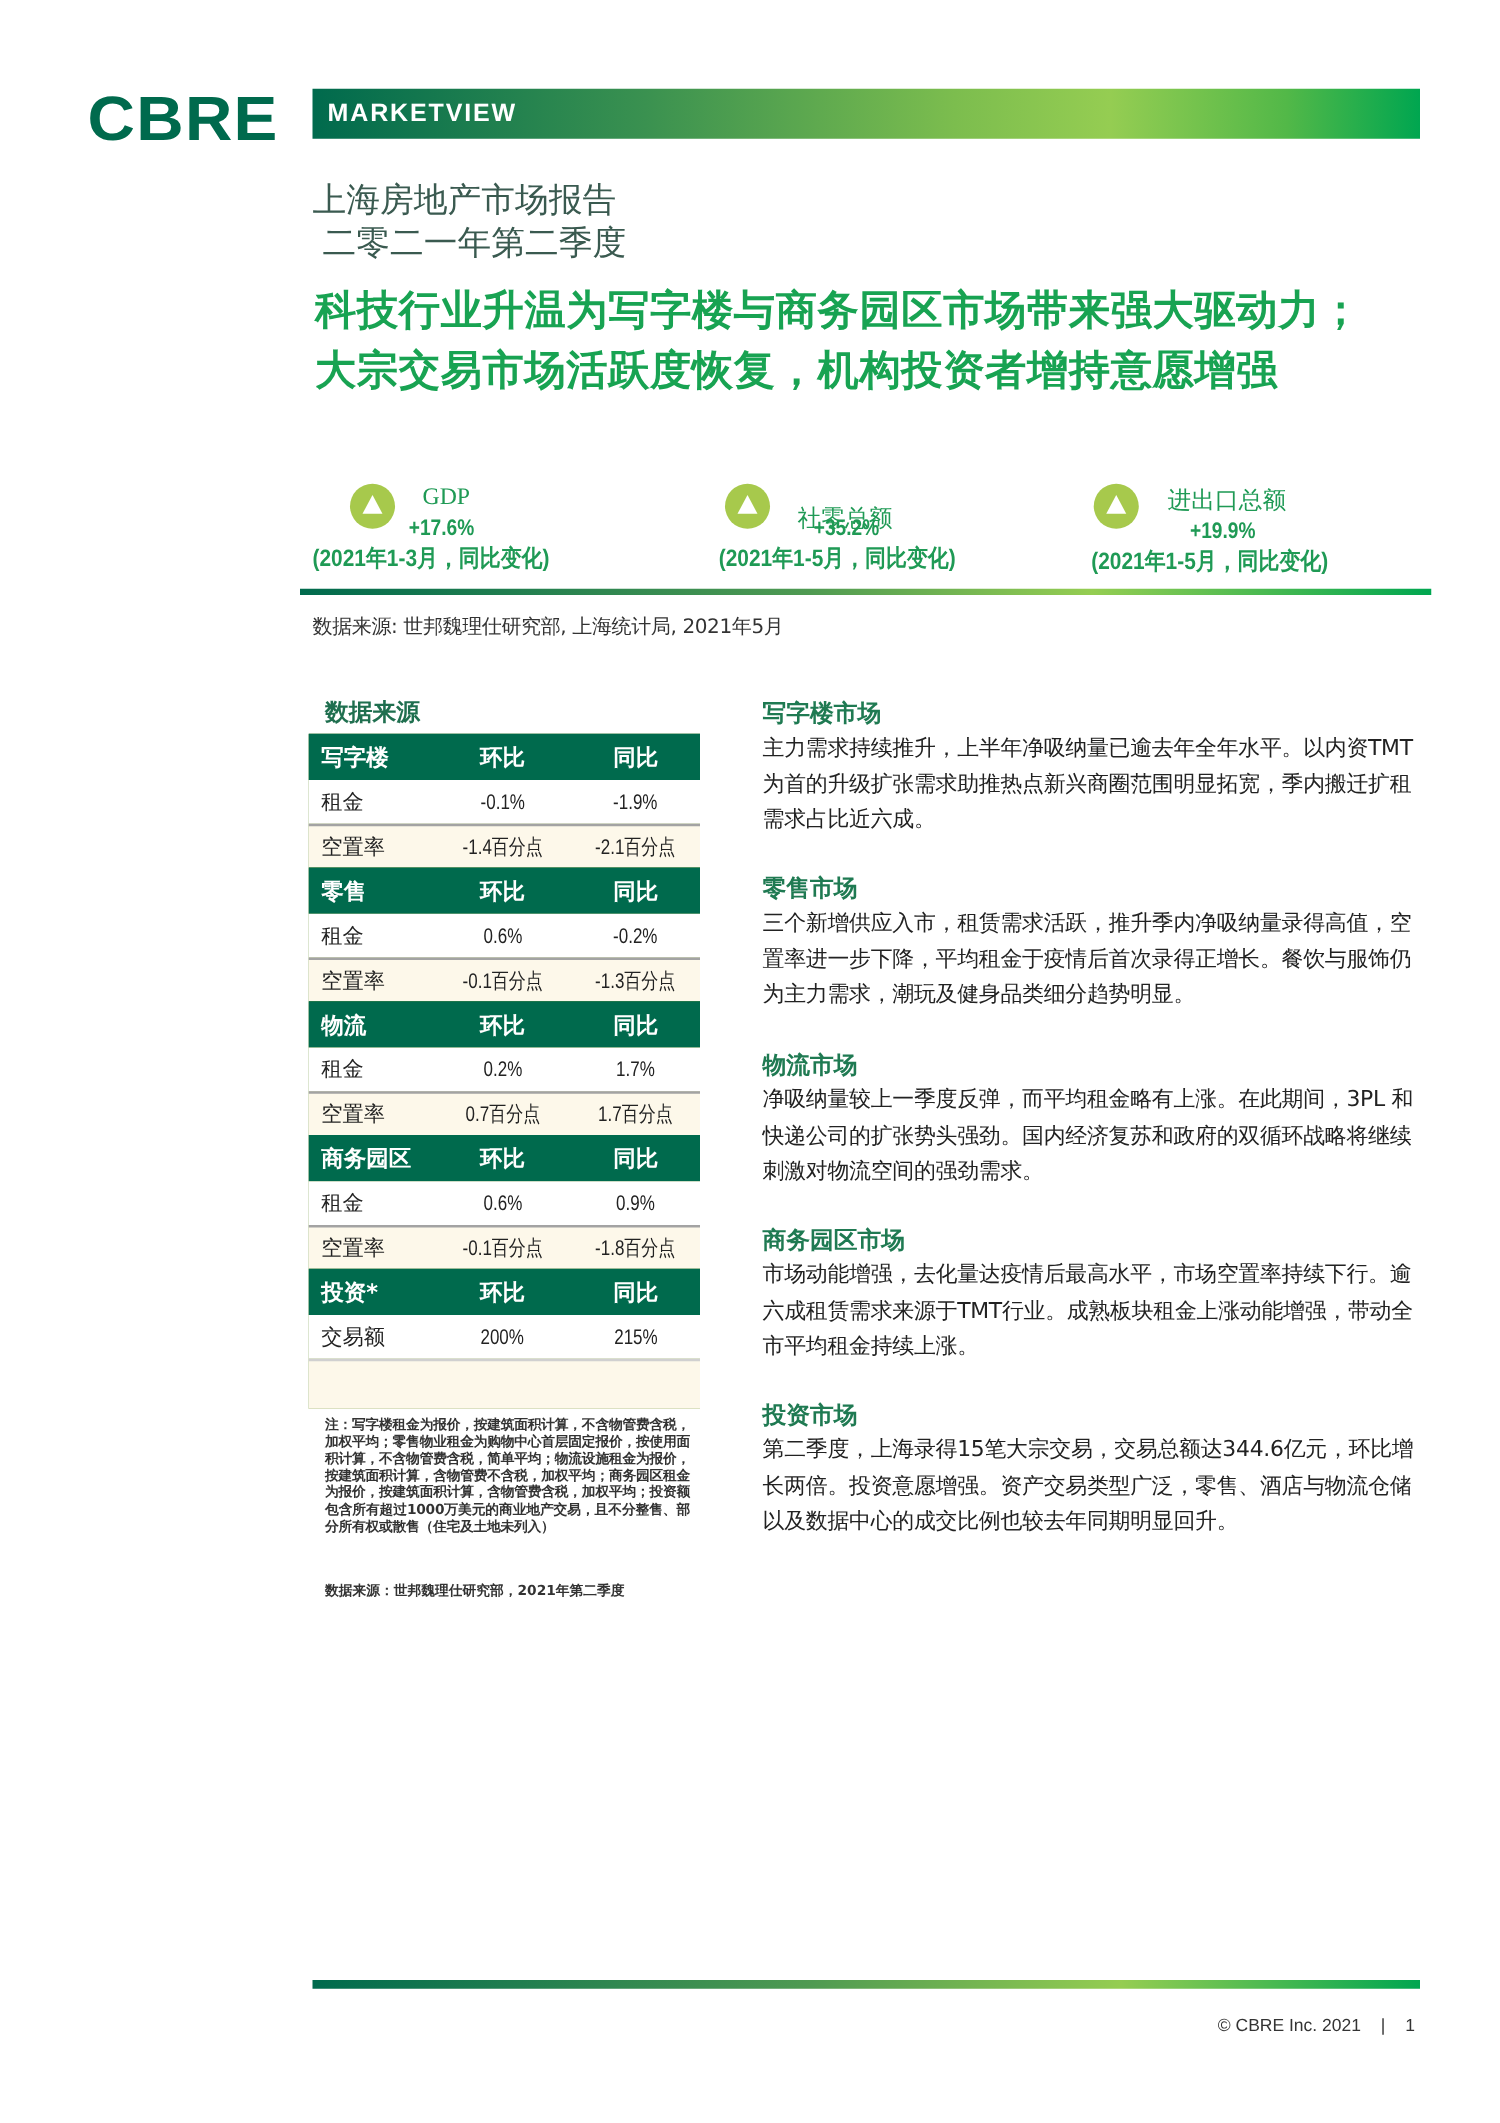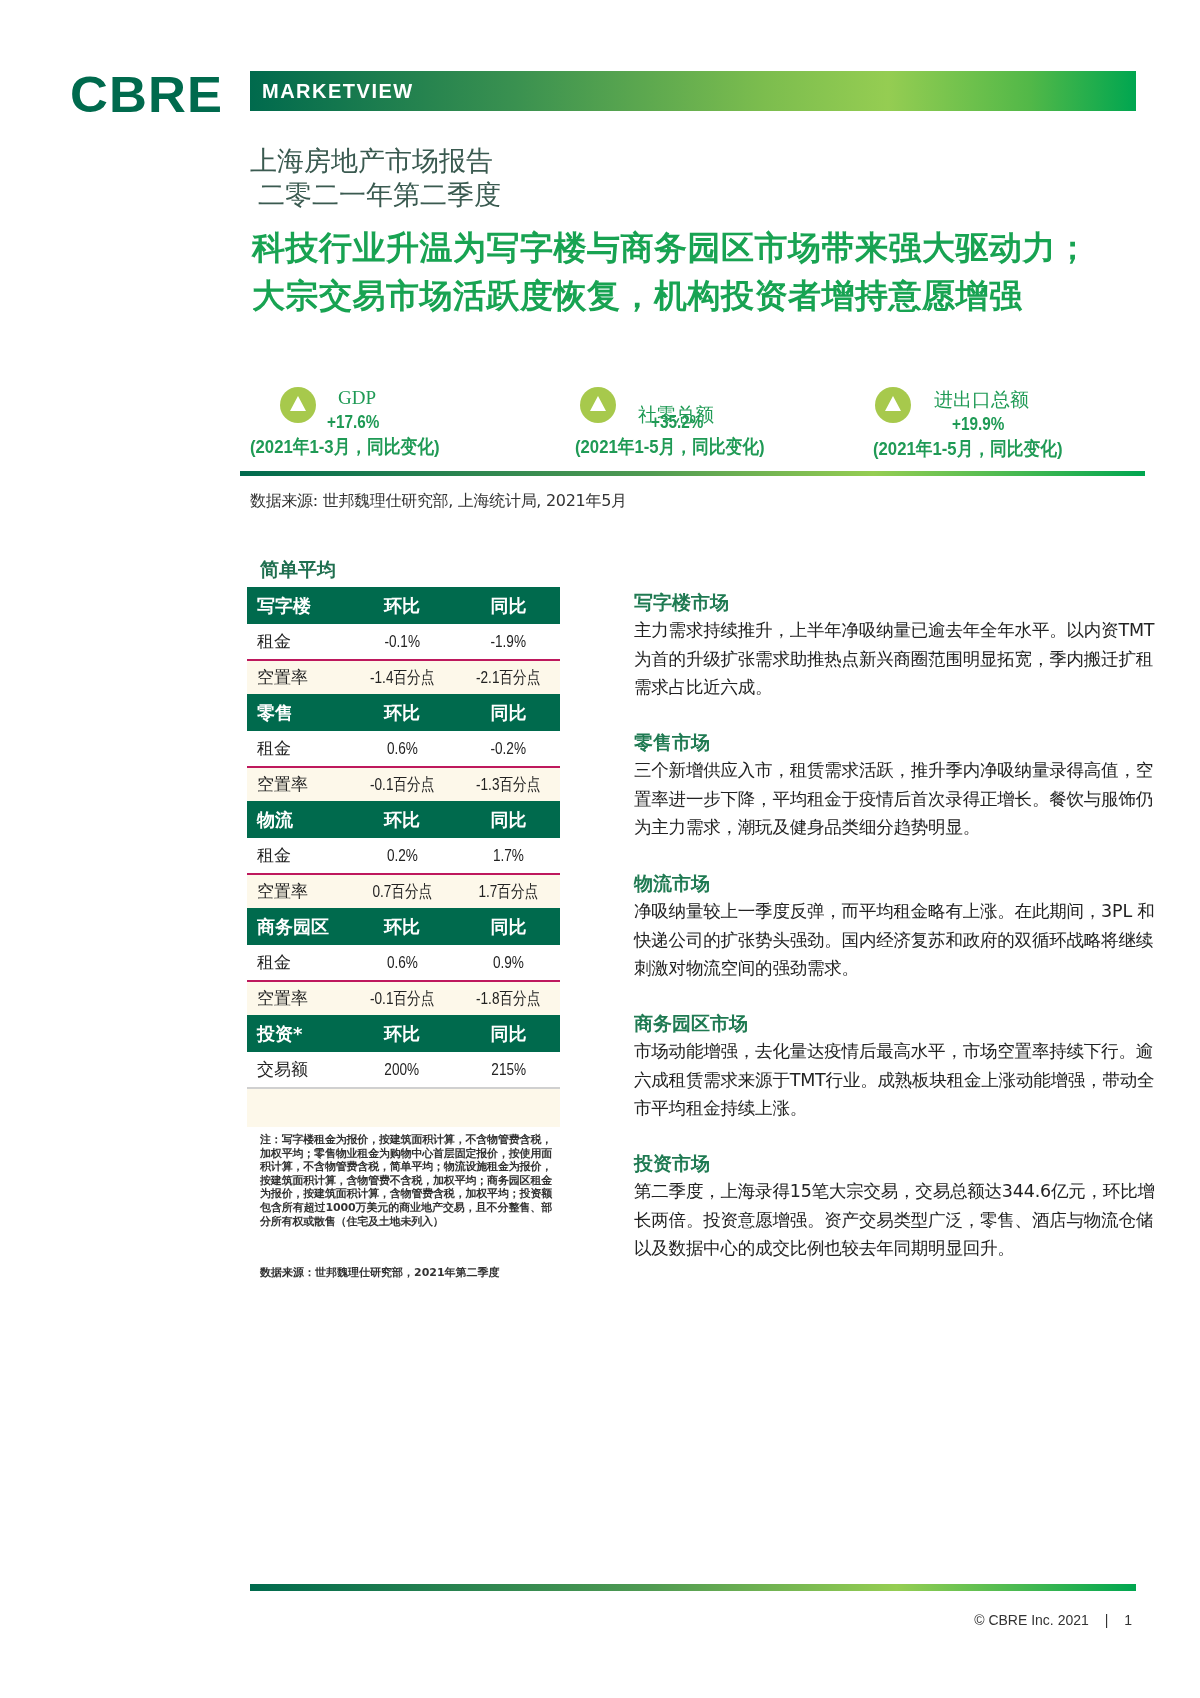--- a/index.html
+++ b/index.html
@@ -23,33 +23,33 @@
     .kpi-value { position: absolute; font-family: "Liberation Sans", sans-serif; font-weight: 700; font-size: 18px; color: #1f9a55; white-space: nowrap; transform: scaleX(0.85); transform-origin: left; }
     .kpi-period { position: absolute; font-family: "Liberation Sans", sans-serif; font-weight: 700; font-size: 19px; color: #1f9a55; white-space: nowrap; transform: scaleX(0.88); transform-origin: left; }
 
     .kpi-rule { position: absolute; left: 240px; top: 471px; width: 905px; height: 5px; background: linear-gradient(90deg, #006a4d 0%, #4f9a52 45%, #95cd52 70%, #00a650 100%); }
     .kpi-source { position: absolute; left: 250px; top: 491px; font-size: 16px; color: #333333; letter-spacing: -0.3px; }
 
     .review-title { position: absolute; left: 260px; top: 557px; font-size: 19px; font-weight: 700; color: #1f6f4f; }
 
     .review-table { position: absolute; left: 247px; top: 587px; width: 313px; background: #4d7c0f; }
     .rt-header { display: flex; align-items: center; height: 37px; background: #006a4d; color: #ffffff; font-weight: 700; font-size: 18px; }
-    .rt-row { display: flex; align-items: center; height: 35px; font-size: 17px; color: #222222; border-top: 2px solid #be185d; }
+    .rt-row { display: flex; align-items: center; height: 35px; font-size: 17px; color: #222222; border-top: 2px solid #a3a3a3; }
     .rt-row.white { background: #ffffff; border-top: none; }
     .rt-row.cream { background: #fdf8ea; }
     .c1 { width: 100px; padding-left: 10px; white-space: nowrap; }
     .c2 { width: 110px; text-align: center; white-space: nowrap; }
     .c3 { width: 103px; text-align: center; white-space: nowrap; }
     .num { font-family: "Liberation Sans", sans-serif; display: inline-block; transform: scaleX(0.8); }
     .rt-filler { height: 40px; background: #fdf8ea; border-top: 2px solid #d0d0d0; }
 
     .note { position: absolute; left: 260px; top: 1133px; width: 292px; font-size: 11px; line-height: 13.6px; color: #333333; font-weight: 700; text-align: justify; letter-spacing: -0.2px; }
     .note-source { position: absolute; left: 260px; top: 1265px; font-size: 11px; color: #333333; font-weight: 700; }
 
-    .section { position: absolute; left: 634px; width: 530px; margin-top: 31px; }
+    .section { position: absolute; left: 610px; width: 530px; }
     .section-title { font-size: 19px; font-weight: 700; color: #1f7a52; line-height: 28px; }
     .section-body { font-size: 17.5px; line-height: 28.5px; color: #222222; letter-spacing: -0.2px; }
 
     .footer-rule { position: absolute; left: 250px; top: 1584px; width: 886px; height: 7px; background: linear-gradient(90deg, #006a4d 0%, #4f9a52 45%, #95cd52 73%, #00a650 100%); }
     .footer-text { position: absolute; right: 68px; top: 1612px; font-family: "Liberation Sans", sans-serif; font-size: 14px; color: #333333; white-space: nowrap; }
     .footer-sep { display: inline-block; margin: 0 12px; }
   </style>
 </head>
 <body>
 
@@ -84,21 +84,21 @@
   <div class="kpi" style="left:600px;">
     <span class="kpi-icon" style="left:30px;"></span>
     <span class="kpi-label" style="left:89px; top:4px;">进出口总额</span>
     <span class="kpi-value" style="left:107px; top:31px;">+19.9%</span>
     <span class="kpi-period" style="left:28px; top:53px;">(2021年1-5月，同比变化)</span>
   </div>
 </div>
 <div class="kpi-rule"></div>
 <div class="kpi-source">数据来源: 世邦魏理仕研究部, 上海统计局, 2021年5月</div>
 
-<div class="review-title">简单平均</div>
+<div class="review-title">数据来源</div>
 <div class="review-table">
 
   <div class="rt-header">
     <span class="c1">写字楼</span>
     <span class="c2">环比</span>
     <span class="c3">同比</span>
   </div>
   <div class="rt-row white">
     <span class="c1">租金</span>
     <span class="c2"><span class="num">-0.1%</span></span>

